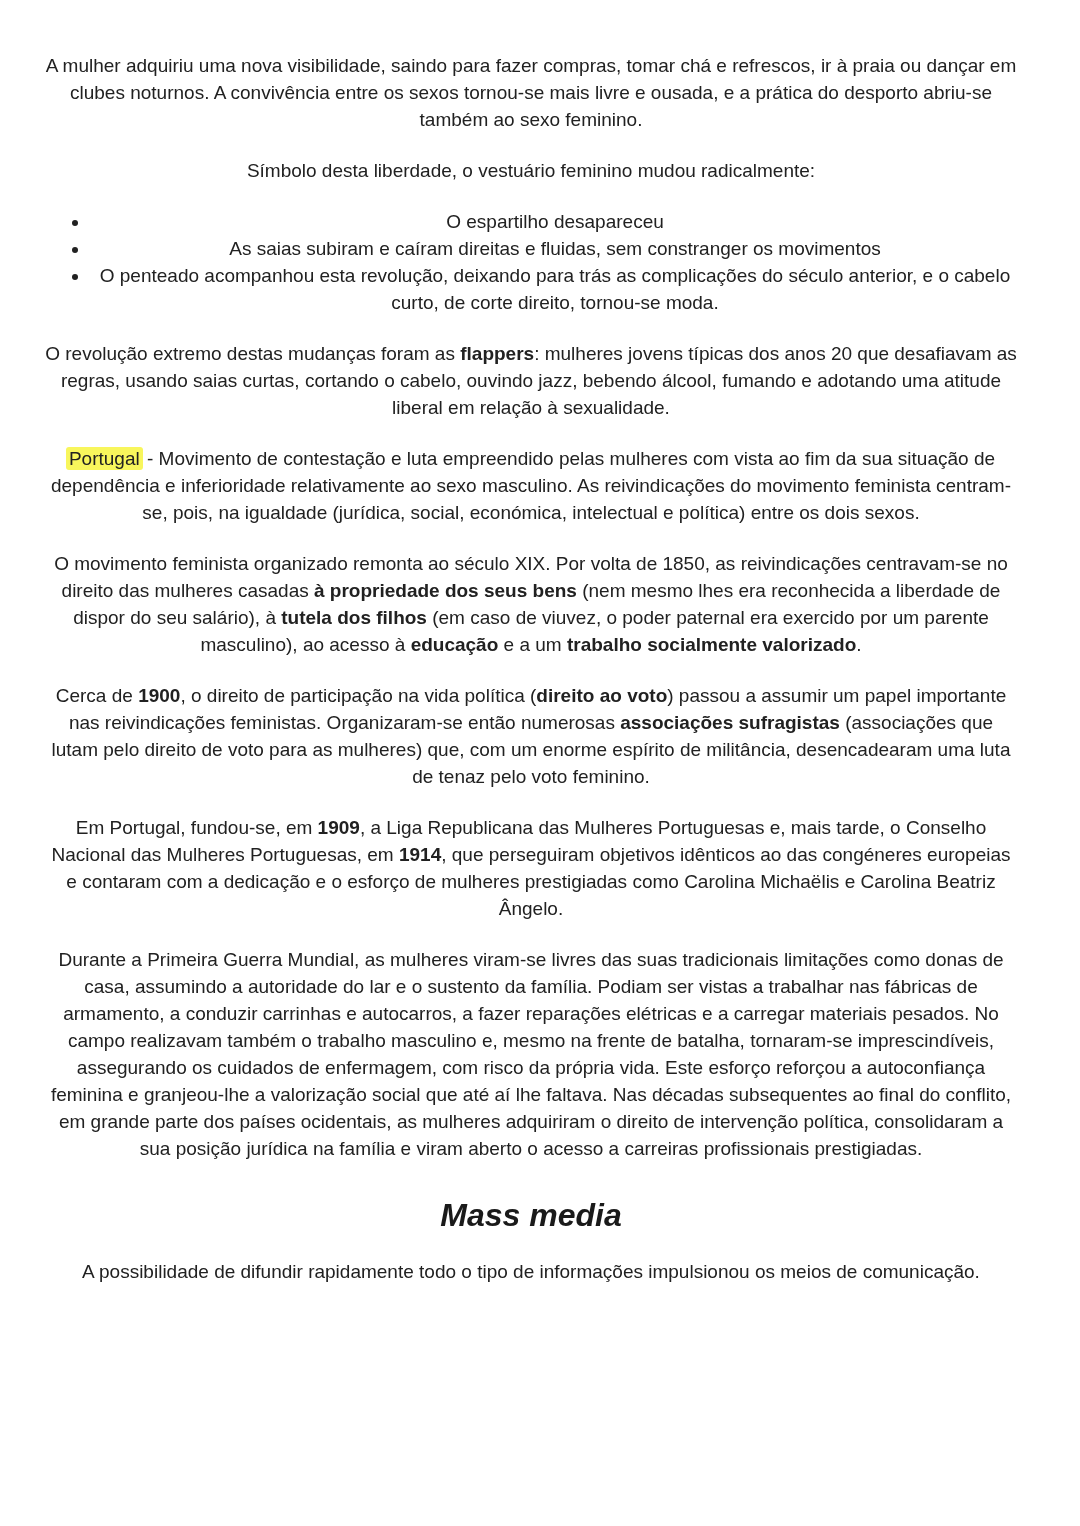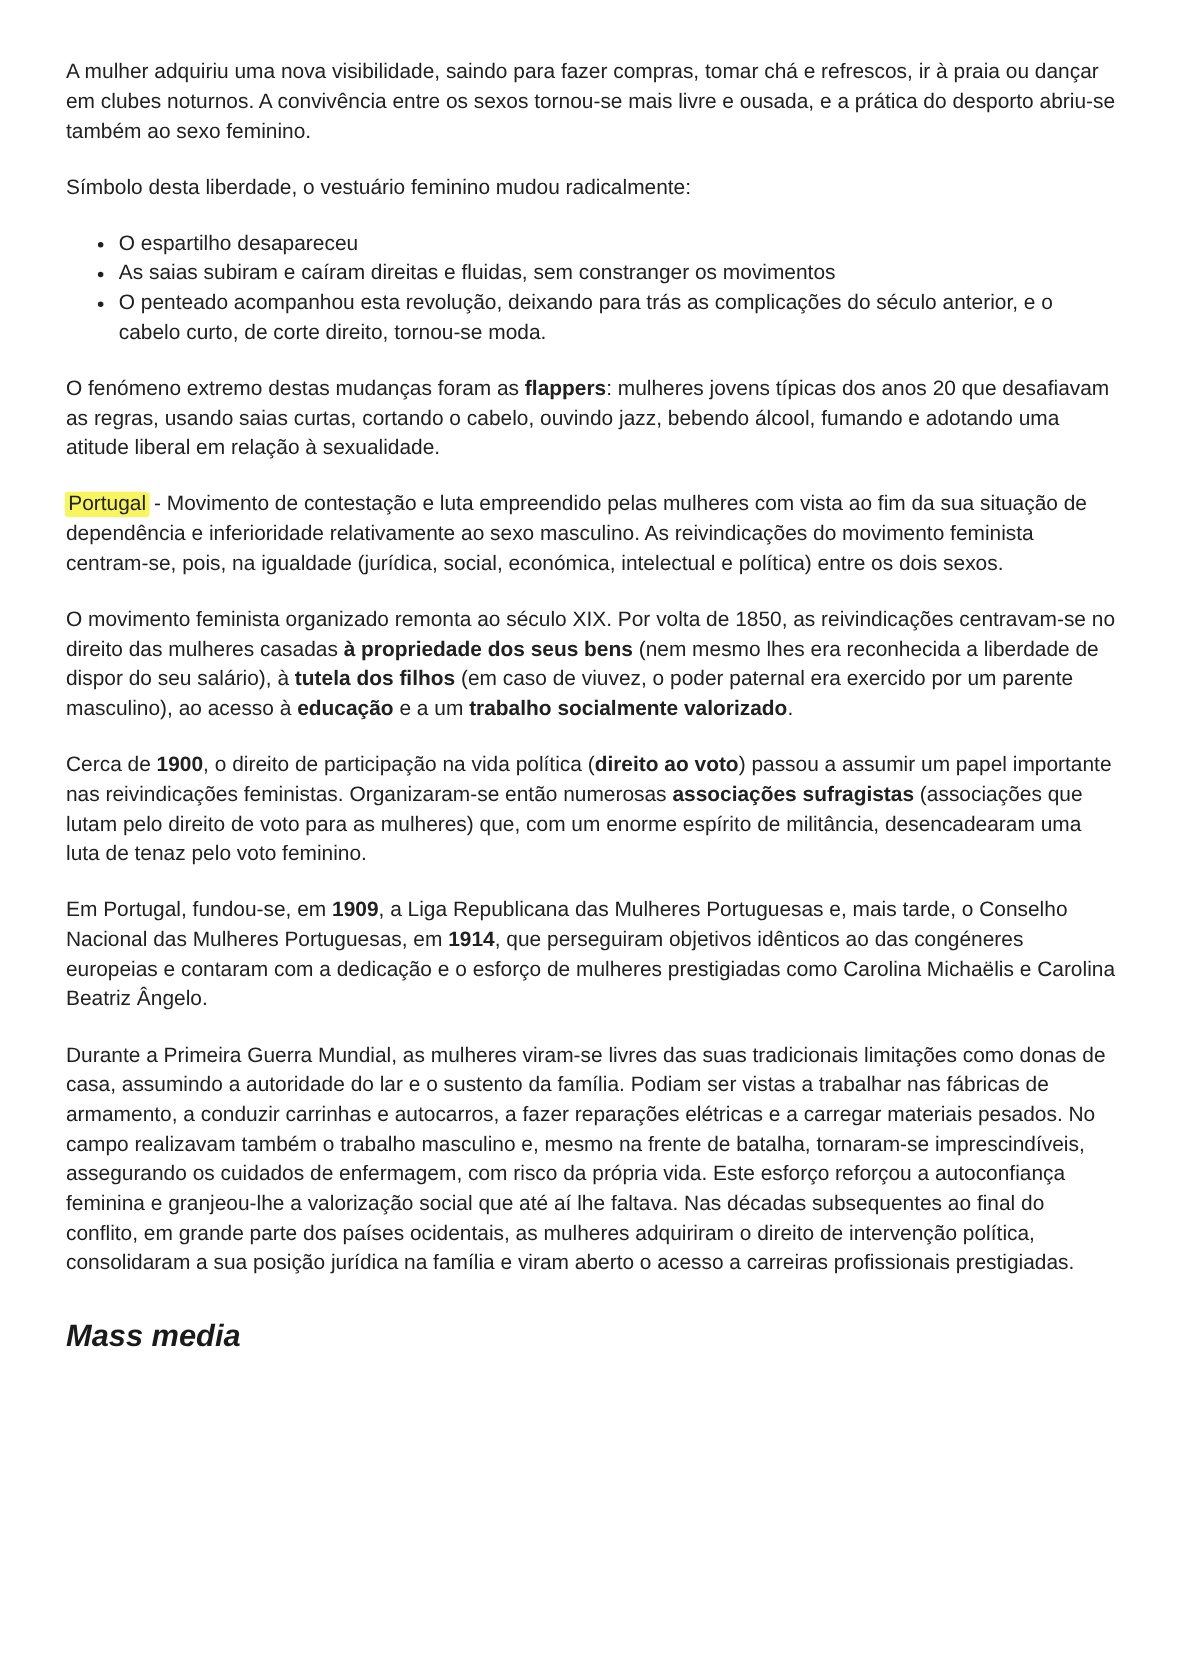--- a/index.html
+++ b/index.html
@@ -7,42 +7,43 @@
   body {
     width: 1080px;
     min-height: 1526px;
     background: #ffffff;
     font-family: "Liberation Sans", "DejaVu Sans", sans-serif;
     font-size: 19px;
     line-height: 27px;
     color: #212121;
   }
   main.doc {
-    padding: 52px 50px 0 60px;
+    padding: 52px 50px 0 44px;
     width: 1068px;
+    text-align: center;
   }
   p { margin: 0 0 24px 0; }
   ul.bullets {
     margin: 0 0 24px 0;
     padding: 0 0 0 46px;
     list-style: disc;
   }
   ul.bullets li { margin: 0; padding-left: 2px; }
   .b { font-weight: 700; }
   .i { }
   .hl {
     background: var(--hl, #f8f65c);
     border-radius: 3px;
     padding: 1px 3px;
     margin: 0 -1px;
     -webkit-box-decoration-break: clone;
     box-decoration-break: clone;
   }
   h2.section-heading {
-    font-size: 28px;
+    font-size: 32px;
     line-height: 34px;
     margin: 36px 0 26px 0;
     font-weight: 700;
     font-style: italic;
     color: #1a1a1a;
   }
 </style>
 </head>
 <body style="--hl: #f8f65c; color: rgb(33, 33, 33); background: rgb(255, 255, 255);">
 
@@ -51,29 +52,30 @@
   <p><span>A mulher adquiriu uma nova visibilidade, saindo para fazer compras, tomar chá e refrescos, ir à praia ou dançar em clubes noturnos. A convivência entre os sexos tornou-se mais livre e ousada, e a prática do desporto abriu-se também ao sexo feminino.</span></p>
 
   <p><span>Símbolo desta liberdade, o vestuário feminino mudou radicalmente:</span></p>
 
   <ul class="bullets">
     <li><span>O espartilho desapareceu</span></li>
     <li><span>As saias subiram e caíram direitas e fluidas, sem constranger os movimentos</span></li>
     <li><span>O penteado acompanhou esta revolução, deixando para trás as complicações do século anterior, e o cabelo curto, de corte direito, tornou-se moda.</span></li>
   </ul>
 
-  <p><span>O fenómeno extremo destas mudanças foram as </span><span class="b i">flappers</span><span>: mulheres jovens típicas dos anos 20 que desafiavam as regras, usando saias curtas, cortando o cabelo, ouvindo jazz, bebendo álcool, fumando e adotando uma atitude liberal em relação à sexualidade.</span></p>
+  <p><span>O revolução extremo destas mudanças foram as </span><span class="b i">flappers</span><span>: mulheres jovens típicas dos anos 20 que desafiavam as regras, usando saias curtas, cortando o cabelo, ouvindo jazz, bebendo álcool, fumando e adotando uma atitude liberal em relação à sexualidade.</span></p>
 
 
   <p><span class="hl">Portugal</span><span> - Movimento de contestação e luta empreendido pelas mulheres com vista ao fim da sua situação de dependência e inferioridade relativamente ao sexo masculino. As reivindicações do movimento feminista centram-se, pois, na igualdade (jurídica, social, económica, intelectual e política) entre os dois sexos.</span></p>
 
   <p><span>O movimento feminista organizado remonta ao século XIX. Por volta de 1850, as reivindicações centravam-se no direito das mulheres casadas </span><span class="b">à propriedade dos seus bens</span><span> (nem mesmo lhes era reconhecida a liberdade de dispor do seu salário), à </span><span class="b">tutela dos filhos</span><span> (em caso de viuvez, o poder paternal era exercido por um parente masculino), ao acesso à </span><span class="b">educação</span><span> e a um </span><span class="b">trabalho socialmente valorizado</span><span>.</span></p>
 
   <p><span>Cerca de </span><span class="b">1900</span><span>, o direito de participação na vida política (</span><span class="b">direito ao voto</span><span>) passou a assumir um papel importante nas reivindicações feministas. Organizaram-se então numerosas </span><span class="b">associações sufragistas</span><span> (associações que lutam pelo direito de voto para as mulheres) que, com um enorme espírito de militância, desencadearam uma luta de tenaz pelo voto feminino.</span></p>
 
   <p><span>Em Portugal, fundou-se, em </span><span class="b">1909</span><span>, a </span><span class="i">Liga Republicana das Mulheres Portuguesas</span><span> e, mais tarde, o </span><span class="i">Conselho Nacional das Mulheres Portuguesas</span><span>, em </span><span class="b">1914</span><span>, que perseguiram objetivos idênticos ao das congéneres europeias e contaram com a dedicação e o esforço de mulheres prestigiadas como Carolina Michaëlis e Carolina Beatriz Ângelo.</span></p>
 
   <p><span>Durante a Primeira Guerra Mundial, as mulheres viram-se livres das suas tradicionais limitações como donas de casa, assumindo a autoridade do lar e o sustento da família. Podiam ser vistas a trabalhar nas fábricas de armamento, a conduzir carrinhas e autocarros, a fazer reparações elétricas e a carregar materiais pesados. No campo realizavam também o trabalho masculino e, mesmo na frente de batalha, tornaram-se imprescindíveis, assegurando os cuidados de enfermagem, com risco da própria vida. Este esforço reforçou a autoconfiança feminina e granjeou-lhe a valorização social que até aí lhe faltava. Nas décadas subsequentes ao final do conflito, em grande parte dos países ocidentais, as mulheres adquiriram o direito de intervenção política, consolidaram a sua posição jurídica na família e viram aberto o acesso a carreiras profissionais prestigiadas.</span></p>
 
   <h2 class="section-heading">Mass media</h2>
 
+  <p><span>A possibilidade de difundir rapidamente todo o tipo de informações impulsionou os meios de comunicação.</span></p>
 
 </main>
 
 </body></html>

